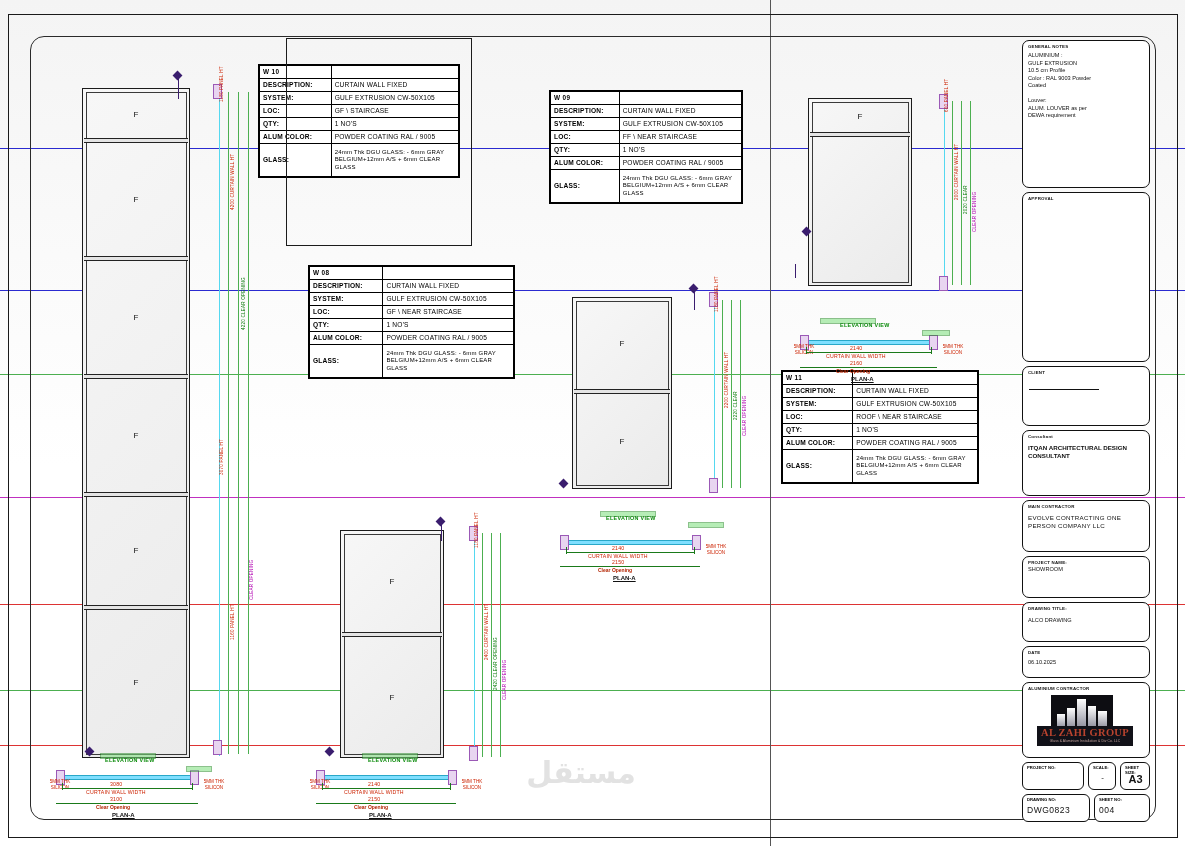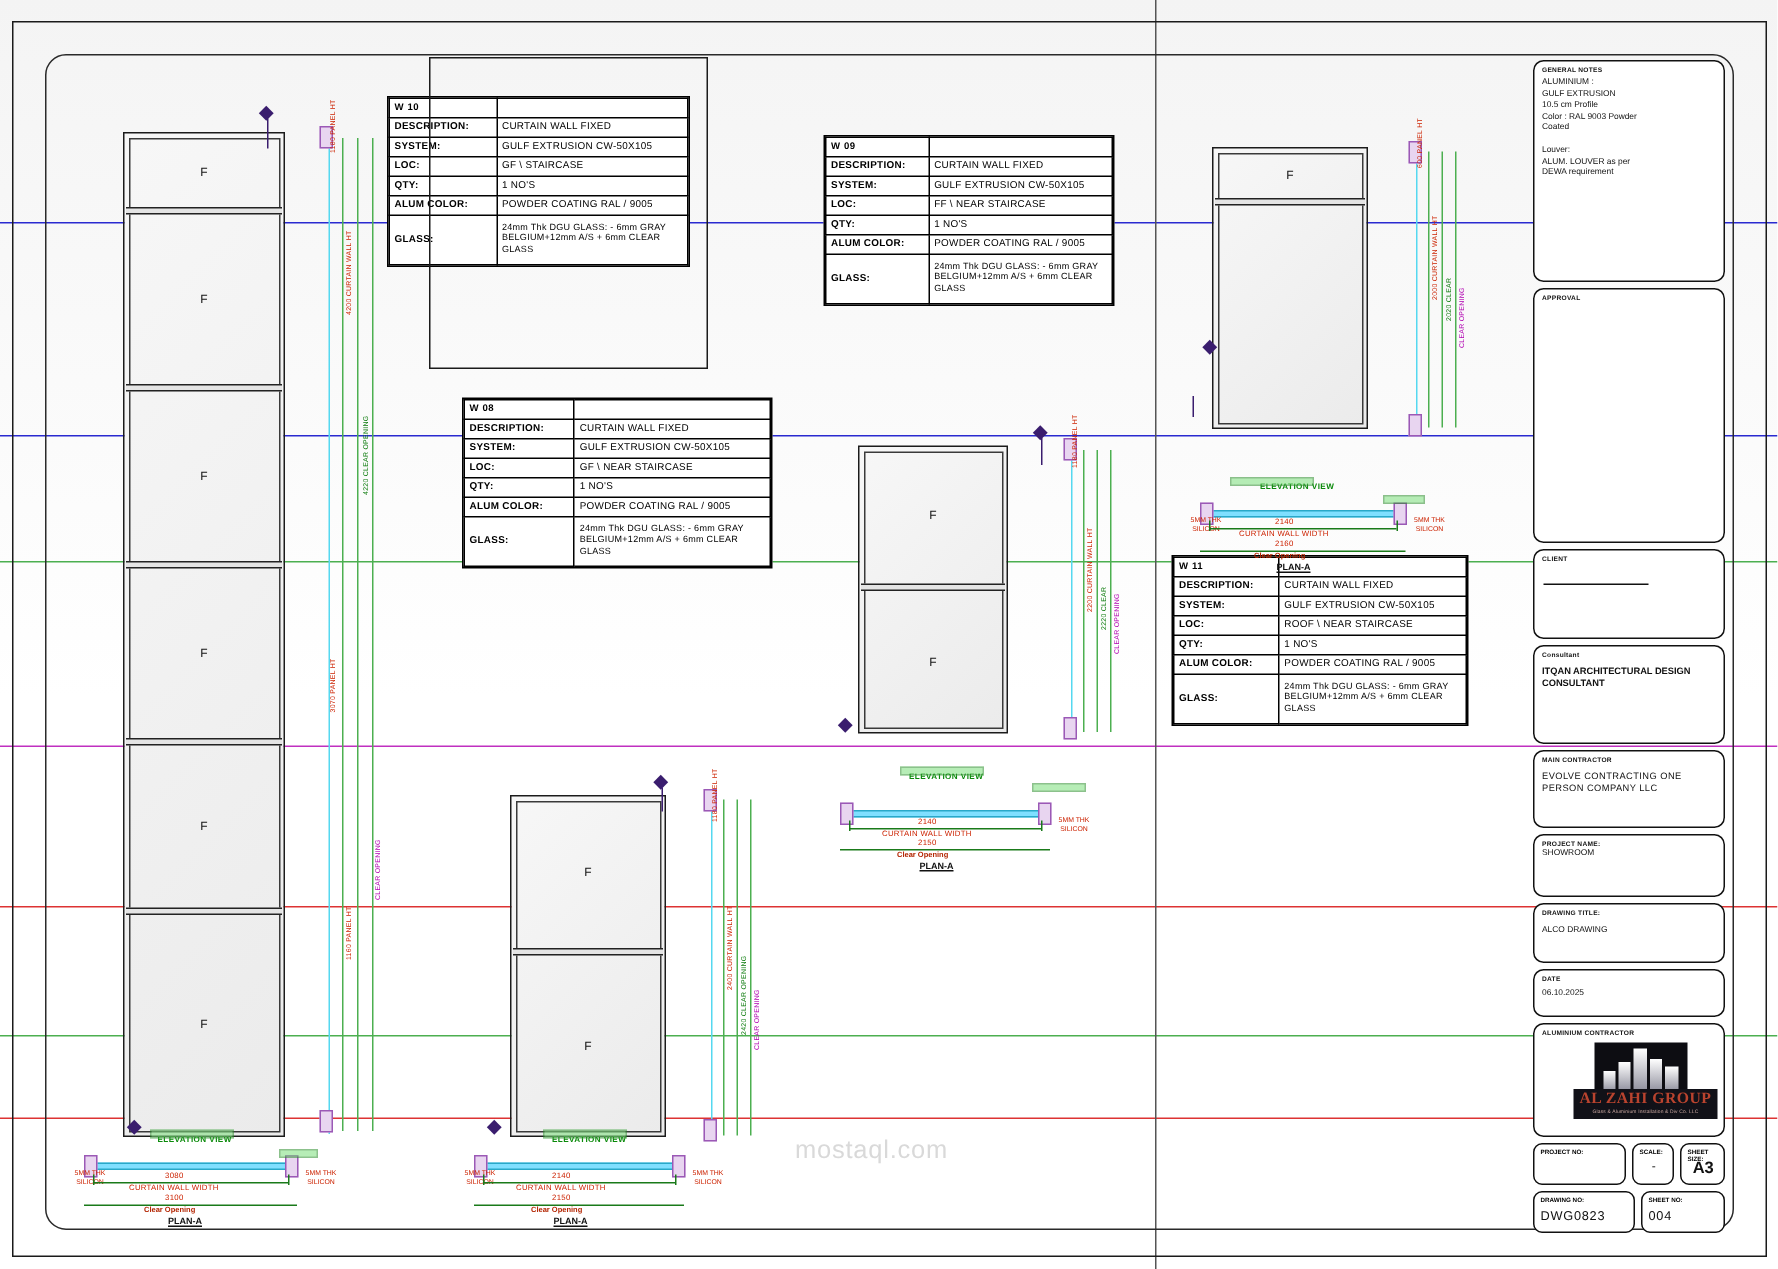--- a/index.html
+++ b/index.html
@@ -86,21 +86,21 @@
 
   .tb-mini{position:absolute;border:1px solid #111;border-radius:6px;
            background:#fff;box-sizing:border-box;}
   .tb-mini .cap{position:absolute;left:4px;top:2px;font-size:4.2px;font-weight:800;}
   .tb-mini .val{position:absolute;left:4px;right:3px;top:10px;font-size:8px;
                 color:#111;text-align:center;}
   .tb-mini .val.lg{font-size:11px;font-weight:700;}
   .tb-mini .val.left{text-align:left;font-size:8.5px;letter-spacing:.5px;}
 
   
-  #logo{position:absolute;left:30px;top:690px;width:96px;height:54px;margin-left:12px;}
+  #logo{position:absolute;left:30px;top:690px;width:96px;height:54px;}
   #logo .bldg{position:absolute;left:14px;top:0;width:62px;height:33px;
               background:#0d0d12;}
   #logo .band{position:absolute;left:0;top:31px;width:96px;height:20px;
               background:#111118;}
   #logo .name{position:absolute;left:0;top:31px;width:96px;height:14px;
               line-height:14px;text-align:center;font-size:10.5px;font-weight:800;
               color:#b9432e;letter-spacing:.3px;
               font-family:"Liberation Serif",serif;}
   #logo .sub{position:absolute;left:0;top:44px;width:96px;text-align:center;
              font-size:3.3px;color:#c9a7a0;letter-spacing:.1px;}
@@ -552,16 +552,16 @@
       <div class="cap">DRAWING NO:</div>
       <div class="val left">DWG0823</div>
     </div>
     <div class="tb-mini" style="left:76px;top:758px;width:56px;height:28px;">
       <div class="cap">SHEET NO:</div>
       <div class="val left">004</div>
     </div>
   </div>
 
   <div id="wm">
-    <div class="en">mostaql.com</div>
+    <div class="ar">مستقل</div>
   </div>
 
 </div>
 
 </body></html>

